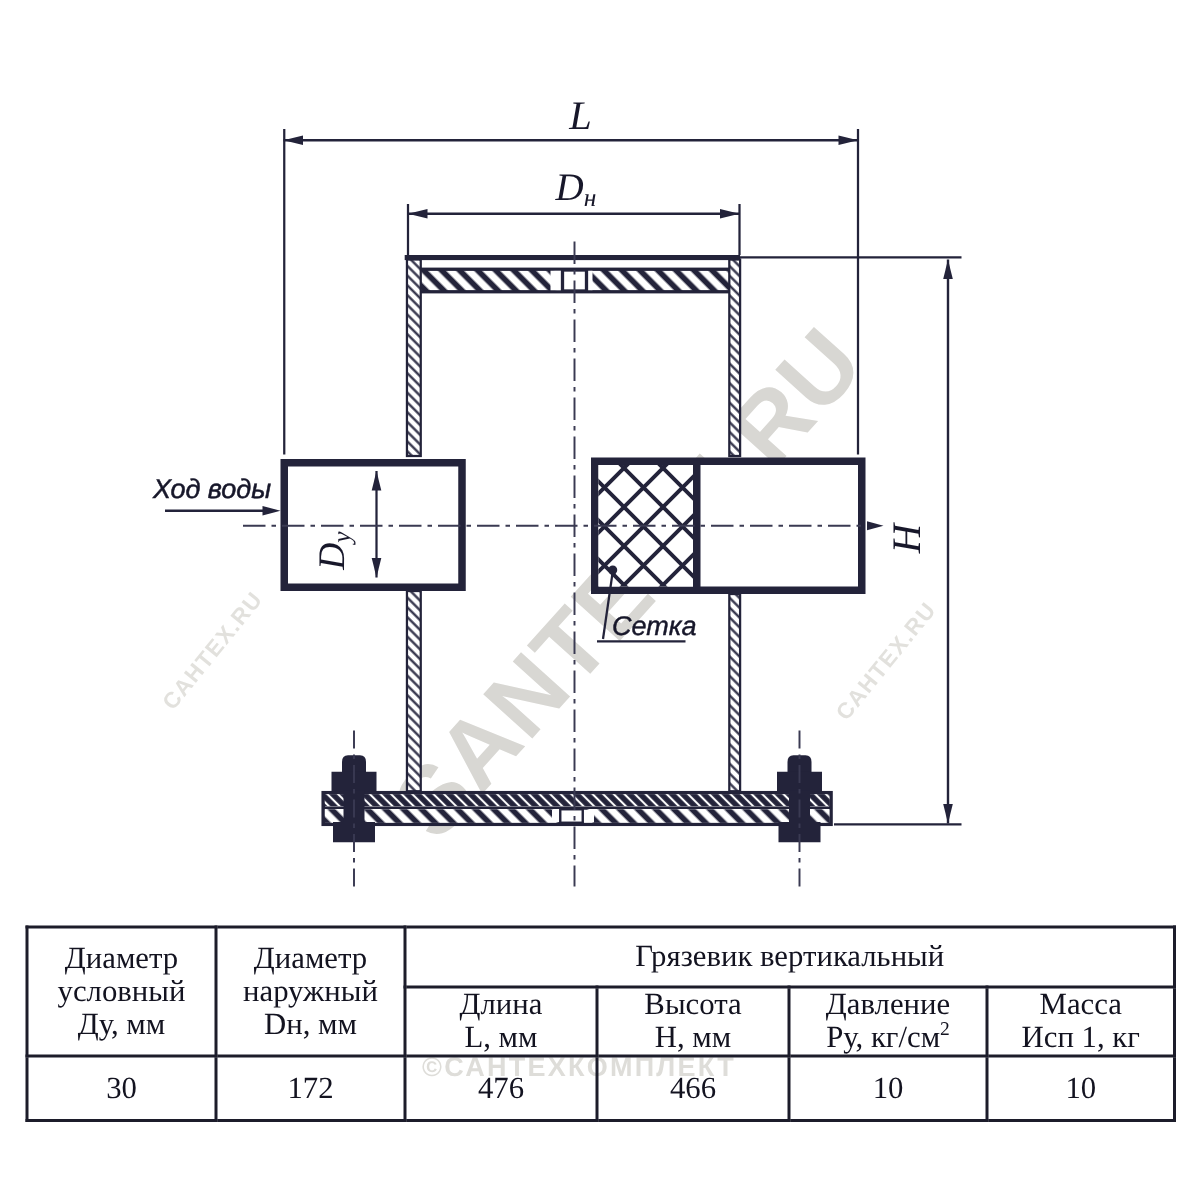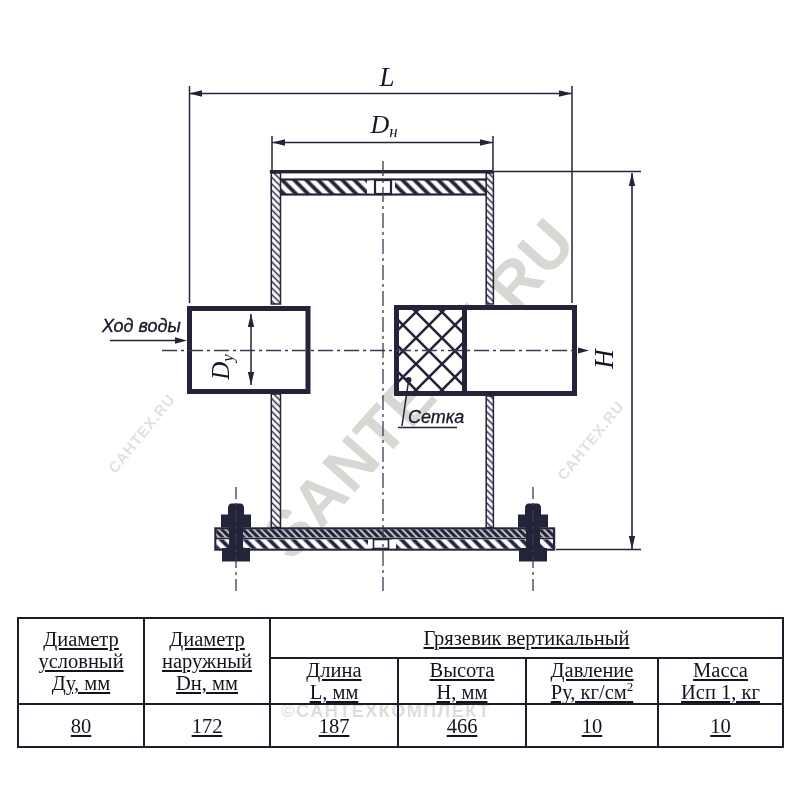--- a/index.html
+++ b/index.html
@@ -1,20 +1,20 @@
 <!DOCTYPE html>
 <html><head>
 <meta charset="utf-8">
 <style>
   html,body{margin:0;padding:0;background:#ffffff;width:800px;height:800px;overflow:hidden;}
   body{font-family:"Liberation Serif", serif;color:#1e1e2e;position:relative;}
   .abs{position:absolute;}
   table{border-collapse:collapse;table-layout:fixed;background:transparent;}
   td{border:2px solid #1c1c2a;text-align:center;vertical-align:middle;padding:0;
-     font-family:"Liberation Serif",serif;font-size:20.5px;line-height:22px;color:#131320;text-decoration:underline;}
+     font-family:"Liberation Serif",serif;font-size:20.5px;line-height:22px;color:#131320;}
 </style>
 </head>
 <body>
 
 <svg class="abs" style="left:0;top:0;filter:blur(0.35px)" width="800" height="800" viewBox="0 0 800 800">
   <defs>
     <pattern id="capHatch" width="8.5" height="8.5" patternUnits="userSpaceOnUse" patternTransform="rotate(135)">
       <rect width="8.5" height="8.5" fill="#ffffff"></rect>
       <line x1="4.25" y1="0" x2="4.25" y2="8.5" stroke="#23233a" stroke-width="3.8"></line>
     </pattern>
@@ -177,25 +177,25 @@
     <td style="width:126px">Длина<br>L, мм</td>
 
     <td style="width:126px">Высота<br>Н, мм</td>
 
     <td style="width:130px">Давление<br>Ру, кг/см<sup style="font-size:13px;line-height:0">2</sup></td>
 
     <td style="width:123px">Масса<br>Исп 1, кг</td>
   </tr>
   <tr style="height:43px">
 
-    <td>80</td>
+    <td>30</td>
 
     <td>172</td>
 
-    <td>187</td>
+    <td>476</td>
 
     <td>466</td>
 
     <td>10</td>
 
     <td>10</td>
   </tr>
 </tbody>
     </table>
 </div>

